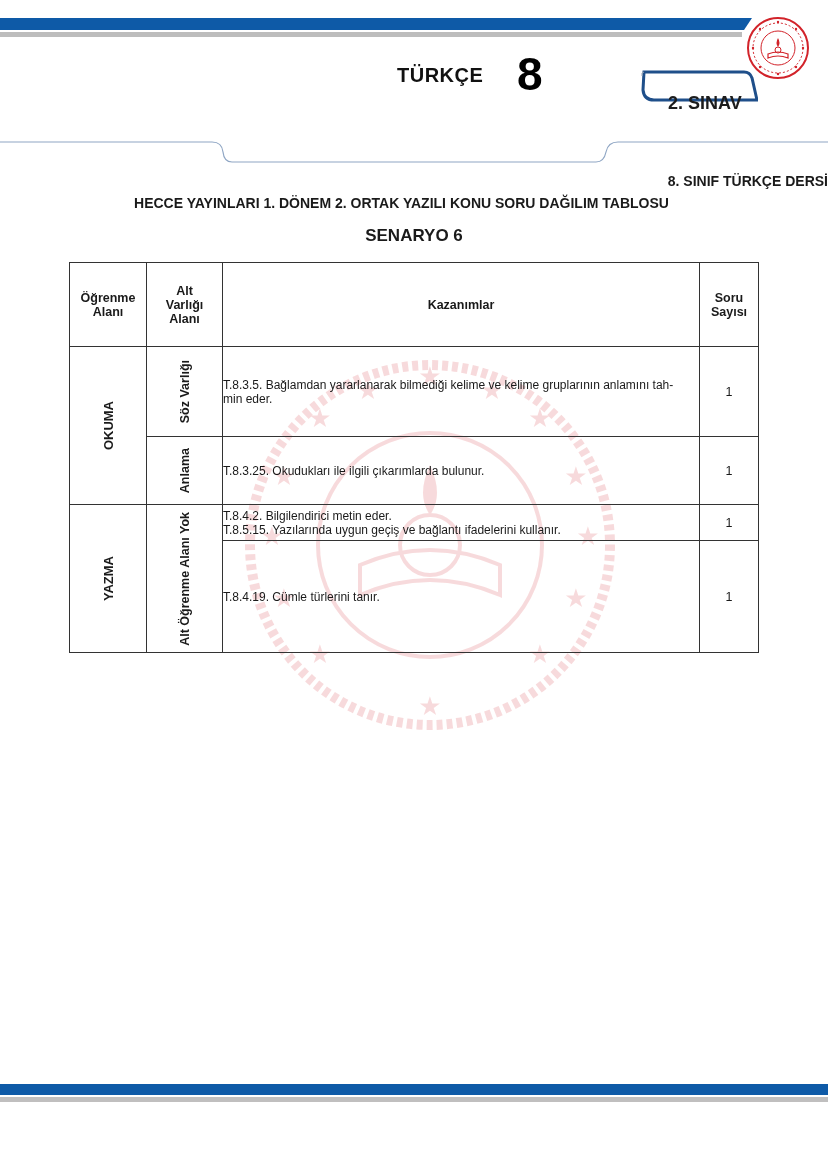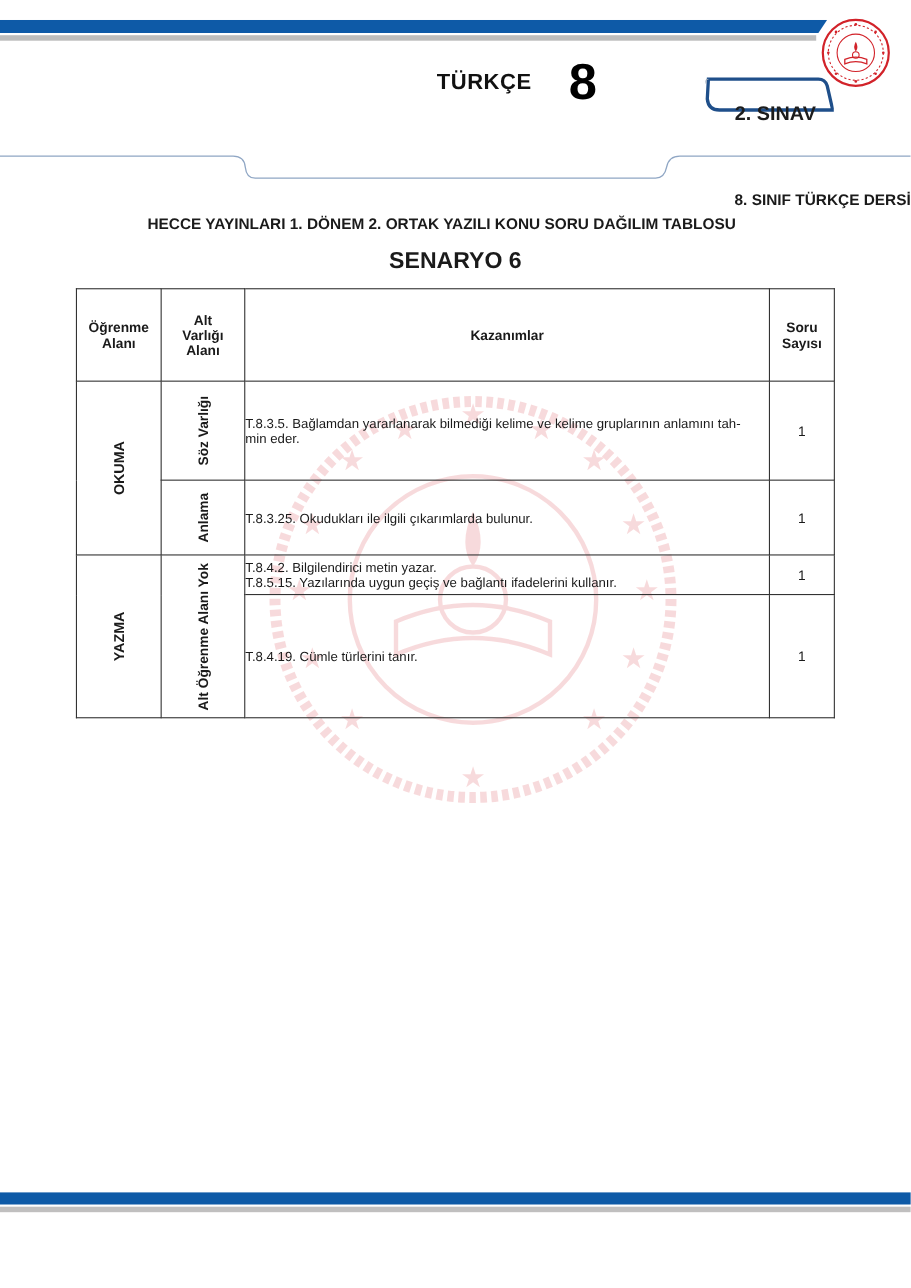--- a/index.html
+++ b/index.html
@@ -19,21 +19,21 @@
     .subject { left: 397px; top: 64px; font-weight: bold; font-size: 20px; letter-spacing: 0.5px; color:#111; }
     .grade { left: 517px; top: 51px; font-weight: bold; font-size: 46px; line-height: 46px; color:#000; }
 
     .sinav-tab { left: 640px; top: 70px; width: 118px; height: 32px; }
     .sinav-label { left: 668px; top: 76px; font-weight: bold; font-size: 18px; color:#1c1c1c;margin-top:17px; }
 
     .divider { left: 0; top: 130px; width: 828px; height: 40px; }
 
     .title1 { left: 0; width: 828px; top: 173px; text-align: right; font-weight: bold; font-size: 14px; }
     .title2 { left: 0; width: 803px; top: 195px; text-align: center; font-weight: bold; font-size: 14px; }
-    .title3 { left: 0; width: 828px; top: 226px; text-align: center; font-weight: bold; font-size: 21px; }
+    .title3 { left: 0; width: 828px; top: 226px; text-align: center; font-weight: bold; font-size: 17px; }
 
     .watermark { left: 240px; top: 355px; width: 380px; height: 380px; opacity: 0.16; }
 
     table.grid {
       position: absolute; left: 69px; top: 262px; border-collapse: collapse;
       width: 690px; font-size: 12px; background: transparent;
     }
     table.grid td, table.grid th { border: 1.6px solid #333; padding: 0; }
     table.grid th { font-weight: bold; font-size: 12.5px; text-align: center; line-height: 14px; }
     .c1 { width: 76px; } .c2 { width: 75px; } .c4 { width: 58px; }
@@ -155,21 +155,21 @@
     </tr>
 
     <tr style="height:36px;">
       <td class="vcell" rowspan="2">
         <div class="vert vert-main">YAZMA</div>
       </td>
       <td class="vcell" rowspan="2">
         <div class="vert vert-sub">Alt Öğrenme Alanı Yok</div>
       </td>
       <td class="kaz">
-        <div>T.8.4.2. Bilgilendirici metin yazar.</div>
+        <div>T.8.4.2. Bilgilendirici metin eder.</div>
         <div>T.8.5.15. Yazılarında uygun geçiş ve bağlantı ifadelerini kullanır.</div>
       </td>
       <td class="num">1</td>
     </tr>
 
     <tr style="height:112px;">
       <td class="kaz">
         <div>T.8.4.19. Cümle türlerini tanır.</div>
       </td>
       <td class="num">1</td>

